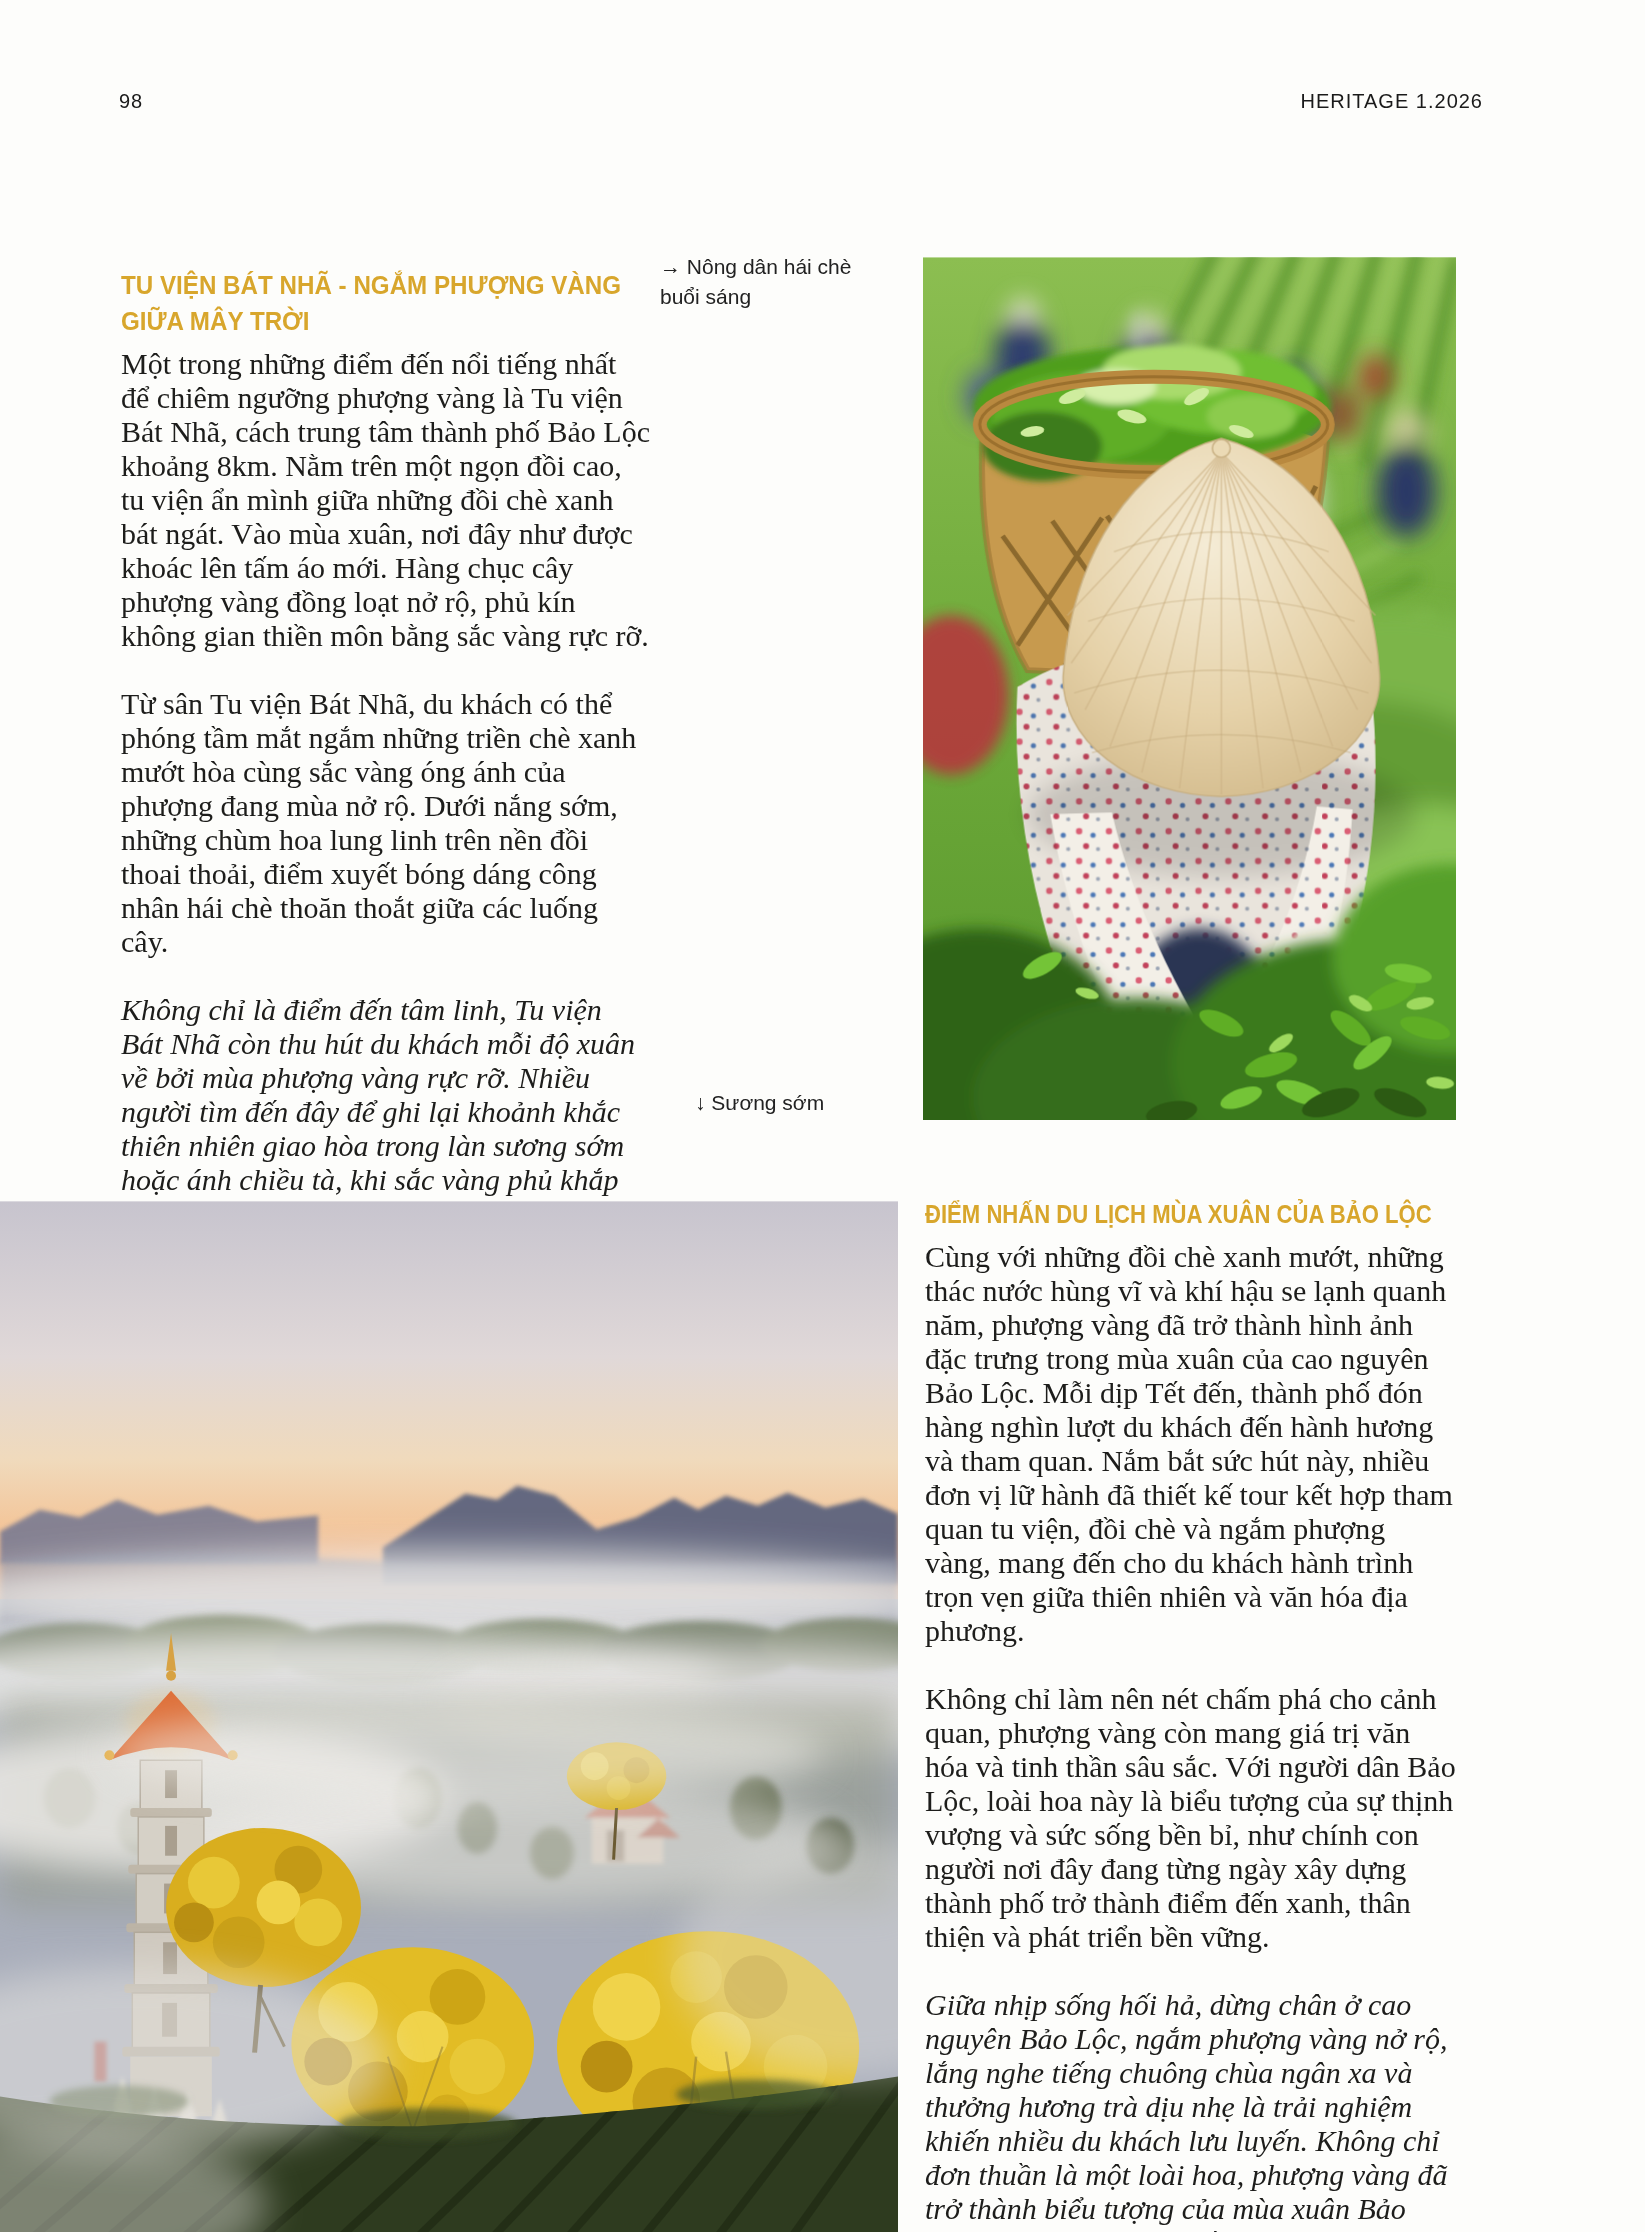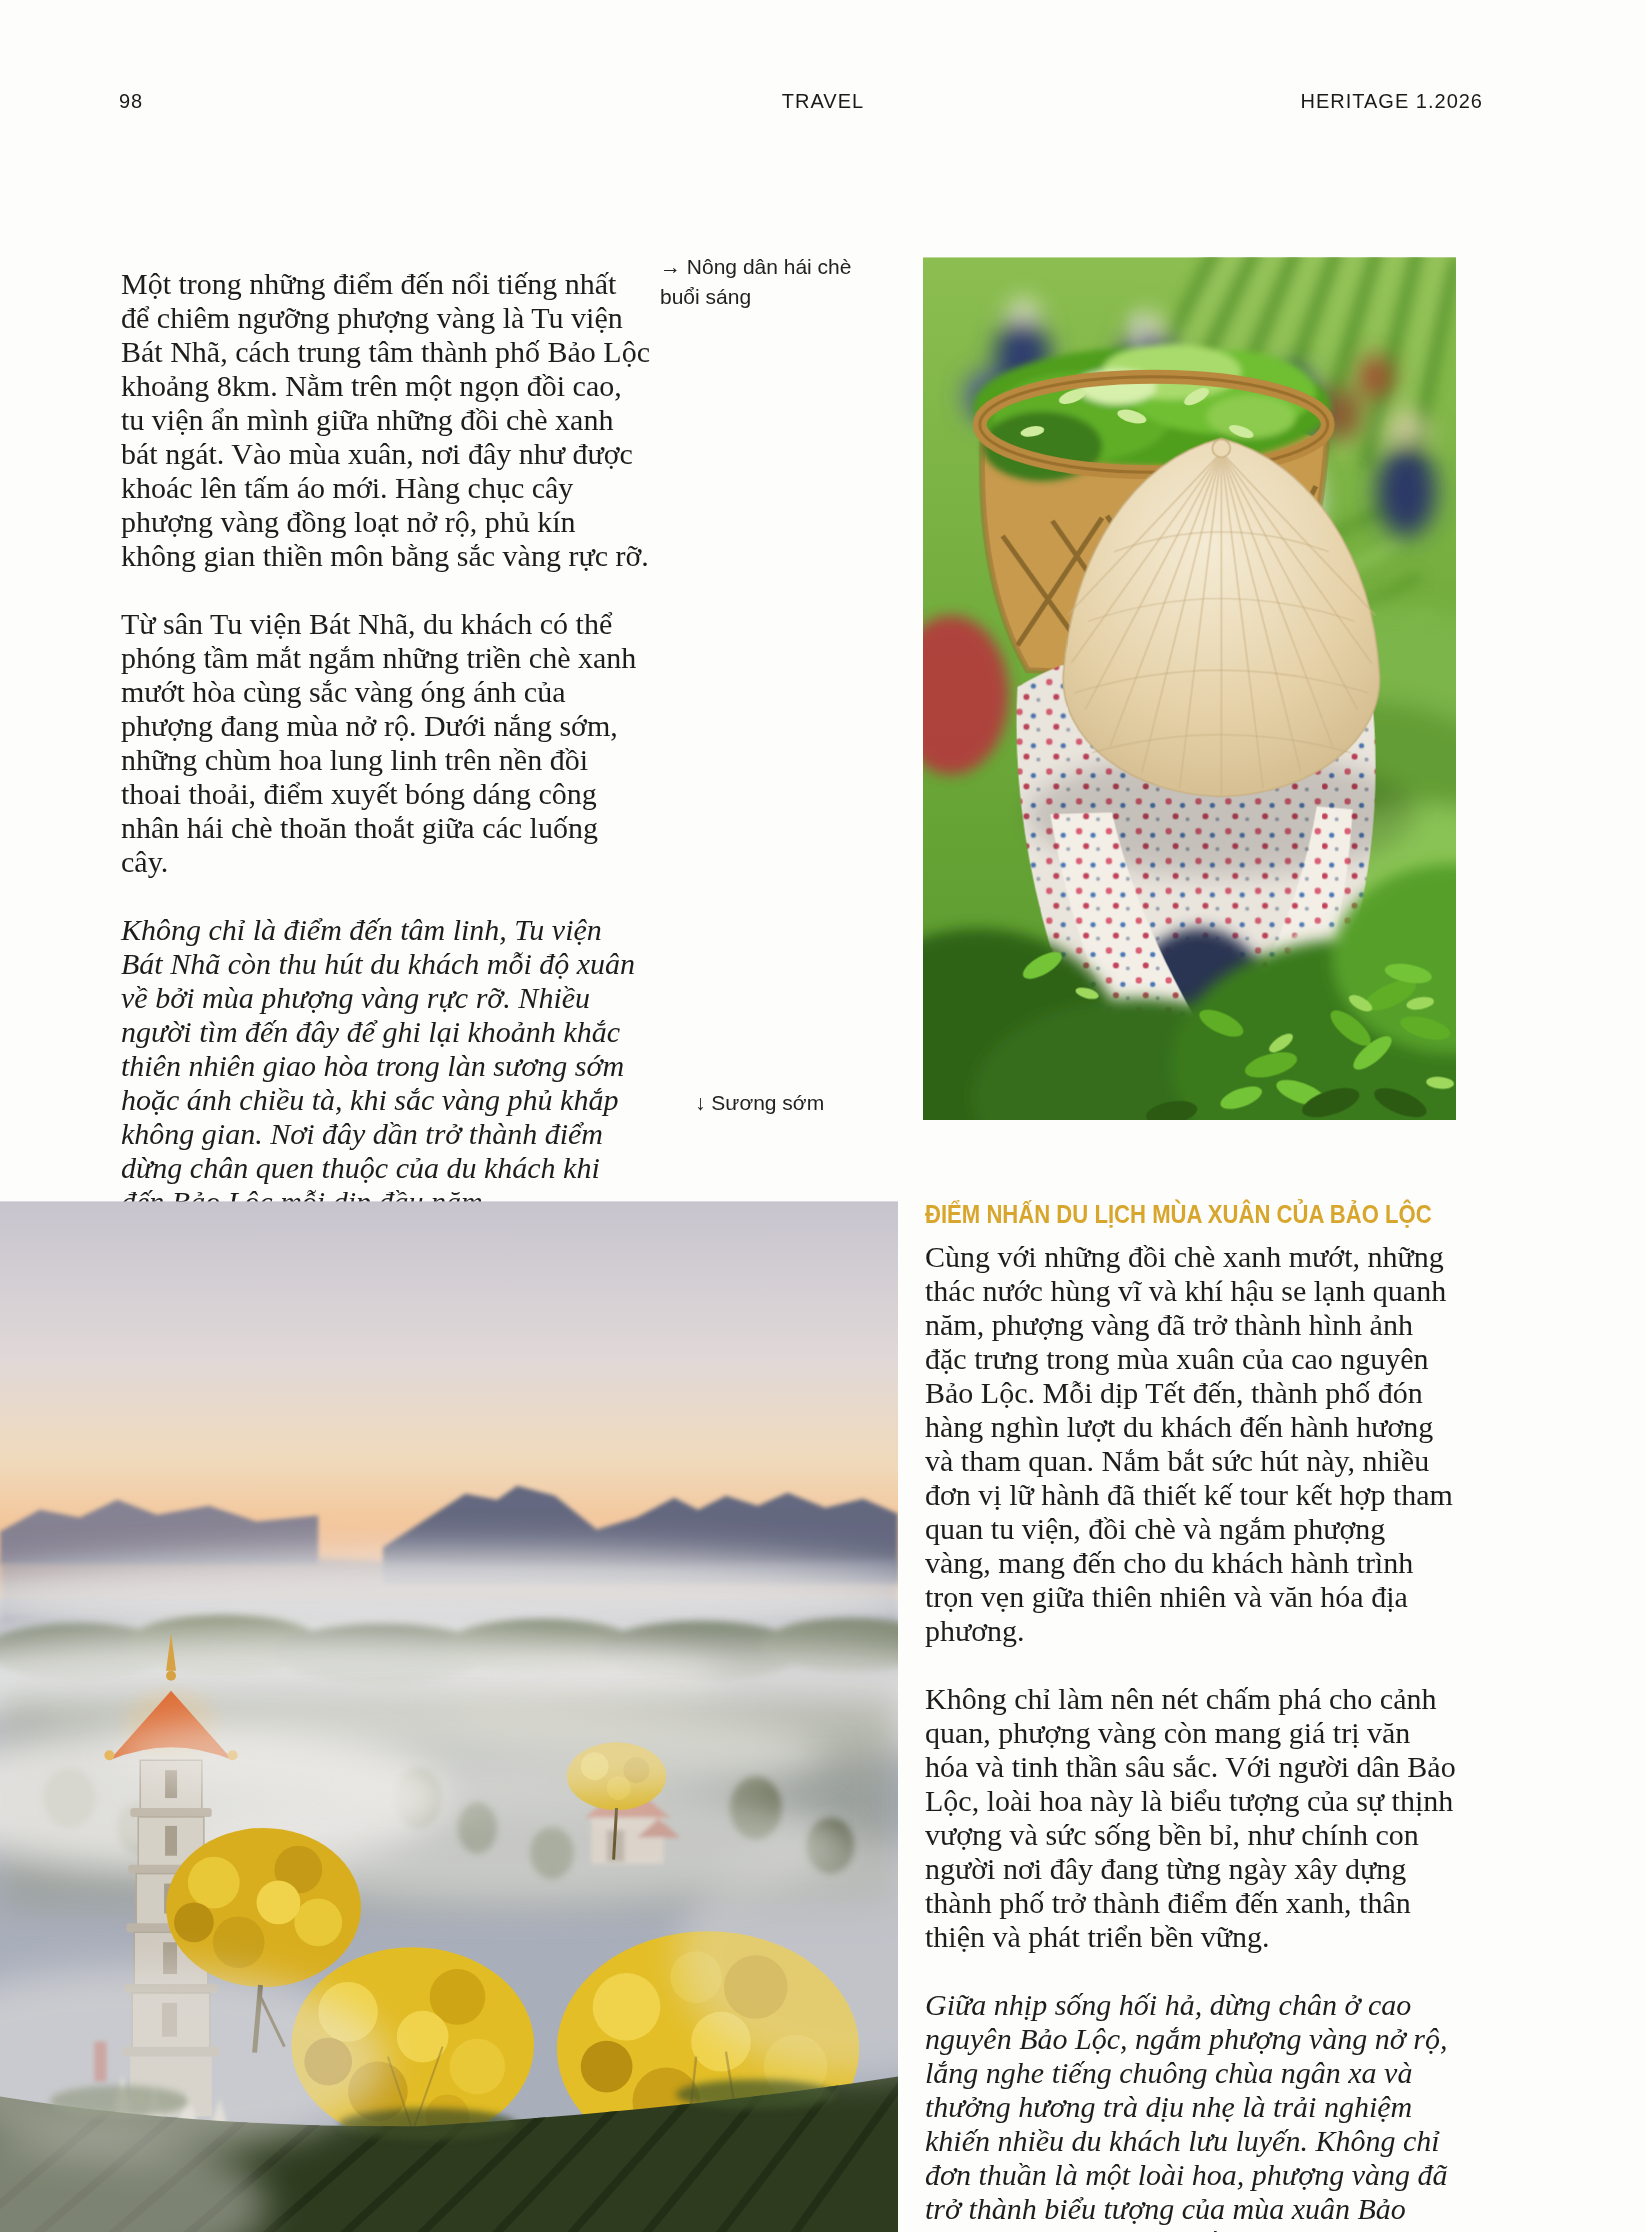--- a/index.html
+++ b/index.html
@@ -38,24 +38,25 @@
   .photo svg{display:block;}
   .photo-tea{left:923px;top:257px;width:533px;height:863px;}
   .photo-mist{left:0;top:1201px;width:898px;height:1032px;}
 </style>
 </head>
 <body>
 
 <div class="page">
 
   <div class="hdr hdr-num">98</div>
-  <div class="hdr hdr-center">TRAVEL</div>
   <div class="hdr hdr-right">HERITAGE 1.2026</div>
 
   <div class="article article-left">
+    <h2 class="art-title"><span class="tline">TU VIỆN BÁT NHÃ - NGẮM PHƯỢNG VÀNG</span><br>
+      <span class="tline">GIỮA MÂY TRỜI</span></h2>
     <p><span>Một trong những điểm đến nổi tiếng nhất để chiêm ngưỡng phượng vàng là Tu viện Bát Nhã, cách trung tâm thành phố Bảo Lộc khoảng 8km. Nằm trên một ngọn đồi cao, tu viện ẩn mình giữa những đồi chè xanh bát ngát. Vào mùa xuân, nơi đây như được khoác lên tấm áo mới. Hàng chục cây phượng vàng đồng loạt nở rộ, phủ kín không gian thiền môn bằng sắc vàng rực rỡ.</span></p>
     <p><span>Từ sân Tu viện Bát Nhã, du khách có thể phóng tầm mắt ngắm những triền chè xanh mướt hòa cùng sắc vàng óng ánh của phượng đang mùa nở rộ. Dưới nắng sớm, những chùm hoa lung linh trên nền đồi thoai thoải, điểm xuyết bóng dáng công nhân hái chè thoăn thoắt giữa các luống cây.</span></p>
     <p><span>Không chỉ là điểm đến tâm linh, Tu viện Bát Nhã còn thu hút du khách mỗi độ xuân về bởi mùa phượng vàng rực rỡ. Nhiều người tìm đến đây để ghi lại khoảnh khắc thiên nhiên giao hòa trong làn sương sớm hoặc ánh chiều tà, khi sắc vàng phủ khắp không gian. Nơi đây dần trở thành điểm dừng chân quen thuộc của du khách khi đến Bảo Lộc mỗi dịp đầu năm.</span></p>
   </div>
 
   <div class="caption caption-tea">
     <span>→</span>
     <span>Nông dân hái chè buổi sáng</span>
   </div>
 

